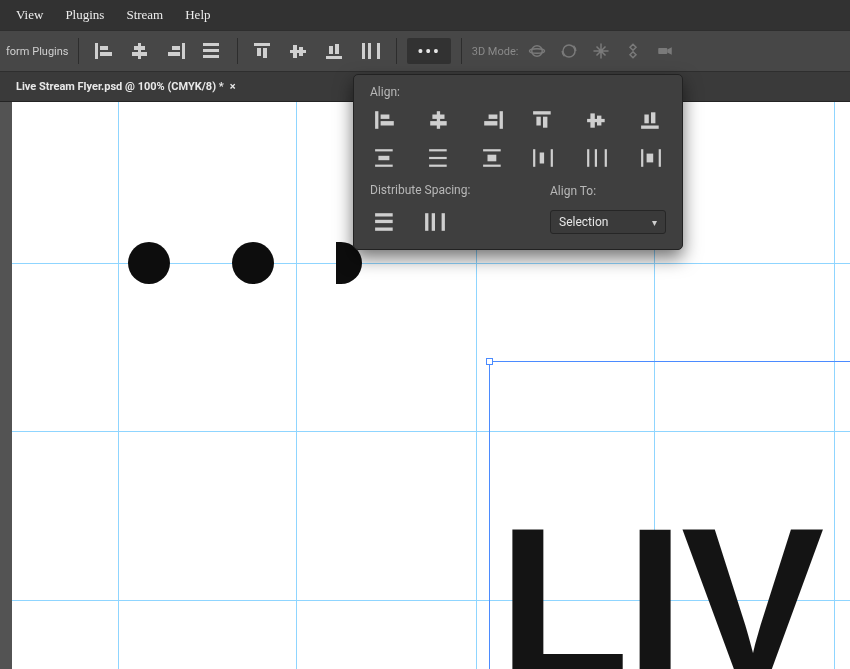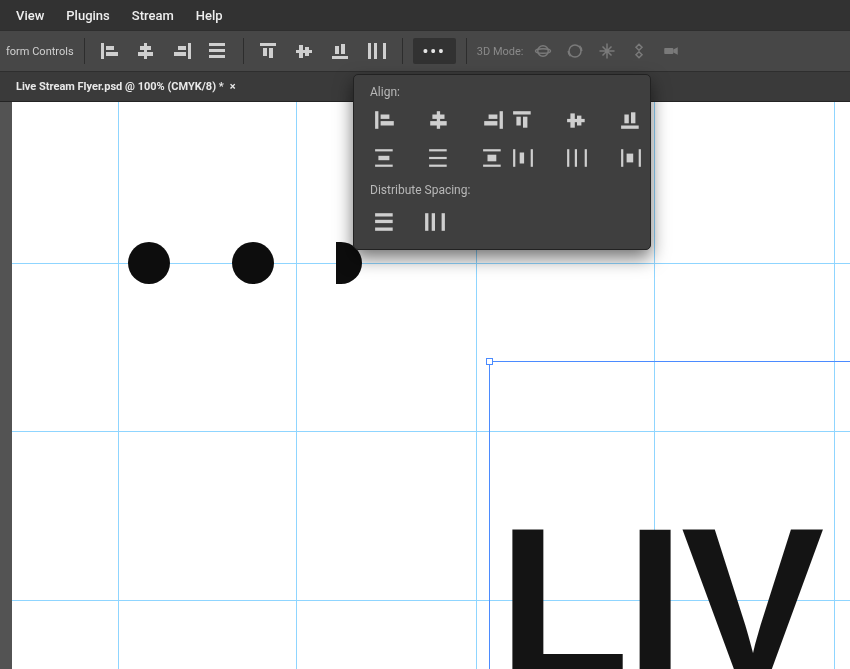--- a/index.html
+++ b/index.html
@@ -15,20 +15,21 @@
   }
 
   
   .menubar {
     display: flex;
     align-items: center;
     height: 30px;
     background: #323232;
     padding-left: 6px;
     gap: 2px;
+    font-family: Liberation Serif, serif;
   }
   .menubar-item {
     color: #eeeeee;
     font-size: 13px;
     padding: 4px 10px;
     font-weight: 500;
     cursor: default;
   }
 
   
@@ -159,21 +160,21 @@
     font-size: 215px;
     letter-spacing: -4px;
     color:#141414;
     line-height: 1;
   }
 
   
   .align-panel {
     position: absolute;
     left: 353px; top: 74px;
-    width: 298px;
+    width: 330px;
     background: #3f3f3f;
     border: 1px solid #222;
     border-radius: 5px;
     box-shadow: 0 8px 18px rgba(0,0,0,0.55);
     color: #cfcfcf;
     font-size: 12px;
     z-index: 50;
   }
   .align-panel .section   { padding: 10px 16px 2px; }
   .align-panel .label-row { color: #b8b8b8; padding-bottom: 8px; font-size: 12px; }
@@ -198,21 +199,21 @@
 <body>
 
 <div class="menubar">
   <div class="menubar-item">View</div>
   <div class="menubar-item">Plugins</div>
   <div class="menubar-item">Stream</div>
   <div class="menubar-item">Help</div>
 </div>
 
 <div class="options-bar">
-  <div class="opt-label">form Controls</div>
+  <div class="opt-label">form Plugins</div>
   <div class="vsep"></div>
 
   <div class="icon-btn">
     <div class="ali ali-left">
         <div class="box"></div>
         <div class="bar"></div>
         <div class="bar2"></div>
       </div>
   </div>
   <div class="icon-btn">
@@ -458,16 +459,21 @@
           <div class="icon-btn">
               <div class="ali ali-dsv">
                 <div class="box"></div>
                 <div class="bar"></div>
                 <div class="mid"></div>
               </div>
             </div>
         </div>
       </div>
       <div>
+        <div class="label-row">Align To:</div>
+        <div class="select-box" style="margin-top:4px;margin-bottom:12px">
+          <span>Selection</span>
+          <span class="chev">▾</span>
+        </div>
       </div>
     </div>
   </div>
 </div>
 
 </body></html>

